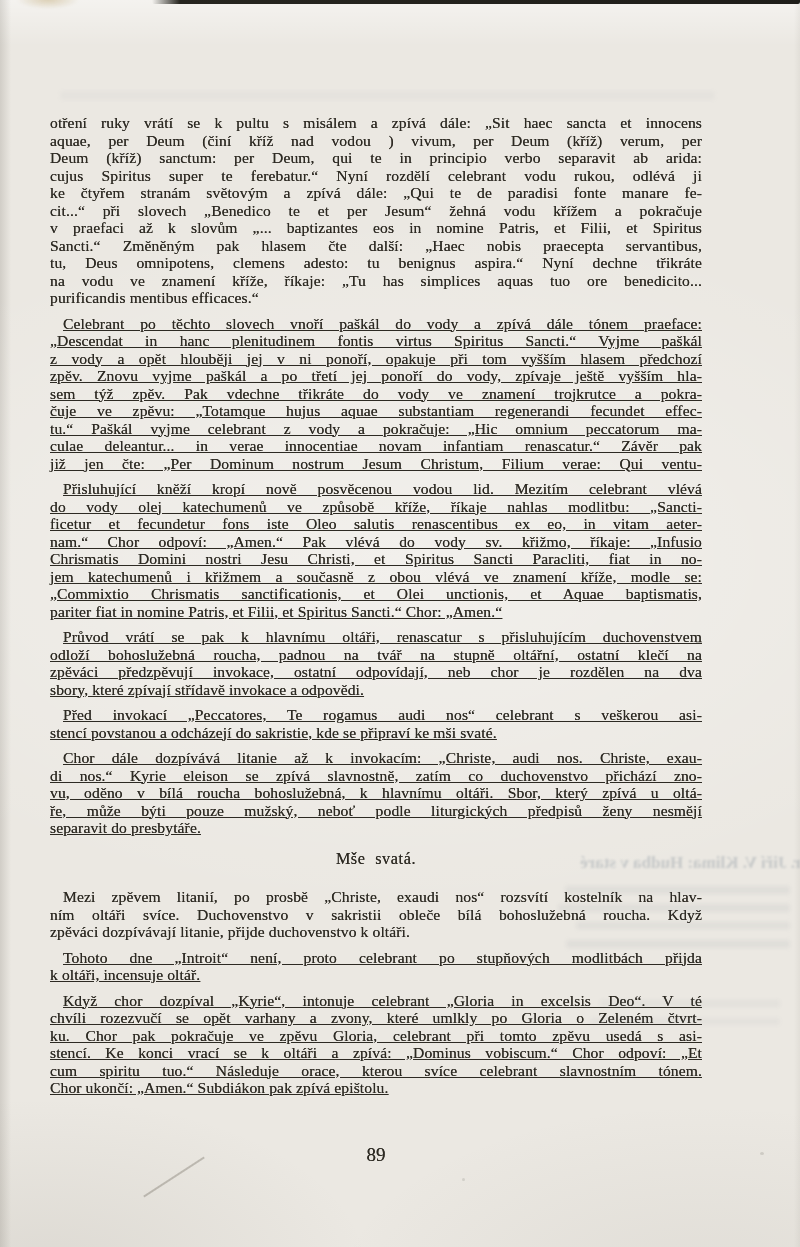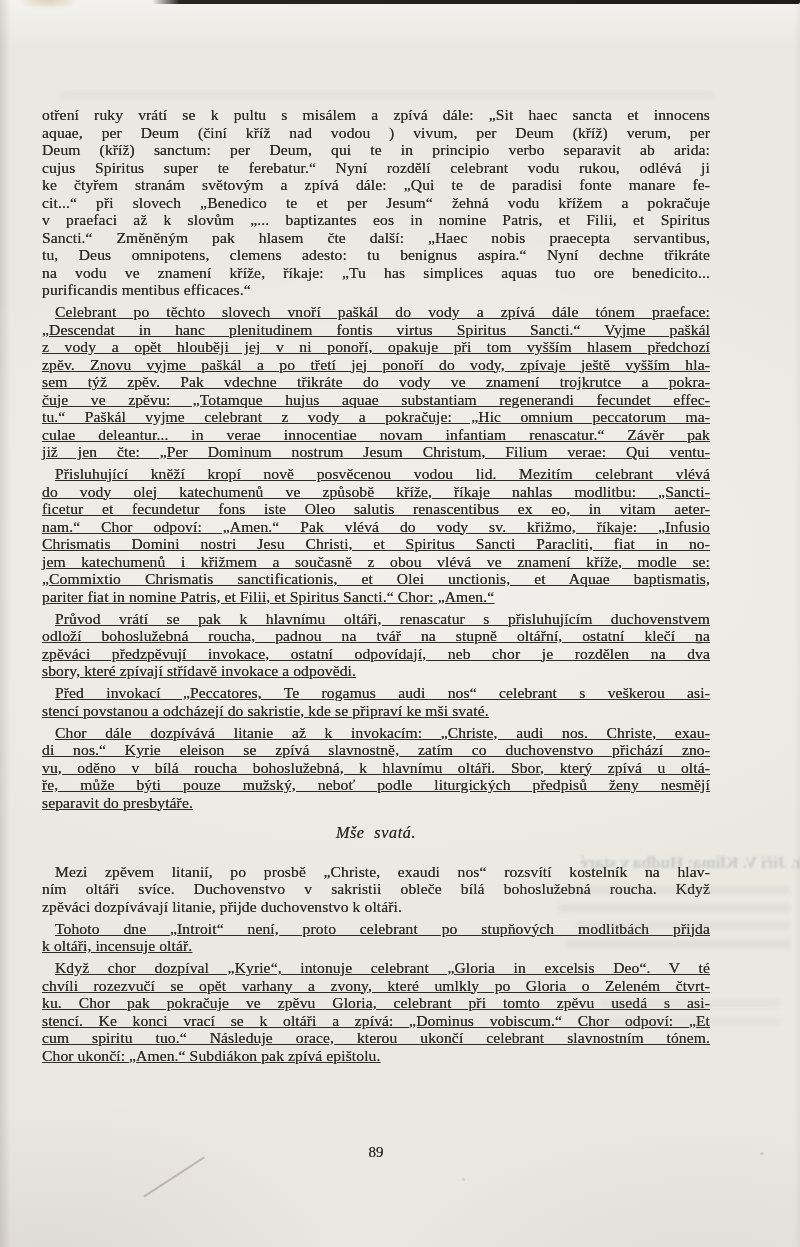--- a/index.html
+++ b/index.html
@@ -28,38 +28,38 @@
     position:absolute;top:-3px;left:16px;width:64px;height:12px;
     background:radial-gradient(ellipse at 50% 20%, rgba(178,148,82,.38), transparent 70%);
     filter:blur(1px);
   }
   .text-column{
     position:absolute;left:42px;top:106px;width:668px;
     font-size:15.6px;line-height:17.5px;
     text-shadow:0 0 .35px rgba(43,40,33,.85);
     letter-spacing:.1px;
   }
-  .para{margin:0;}
+  .para{margin:8px;}
   .para + .para{margin-top:4.5px;text-decoration:underline;}
   .line{
     text-align:justify;text-align-last:justify;
     -moz-text-align-last:justify;
     height:17.5px;overflow:visible;
   }
   .line.last{text-align-last:left;-moz-text-align-last:left;}
   .para.indent .line:first-child{text-indent:13px;}
   .heading{
-    text-align:center;font-style:italic;
+    text-align:center;
     font-size:16.2px;line-height:17.5px;
     margin:14px 0 20px 0;
     word-spacing:5px;letter-spacing:.6px;
   }
   .page-number{
     position:absolute;top:1144px;left:42px;width:668px;
-    text-align:center;font-size:15px;
+    text-align:center;font-size:19px;
     text-shadow:0 0 .35px rgba(43,40,33,.85);
   }
   .ghost-title{
     position:absolute;top:853px;left:540px;width:310px;height:22px;
     transform:scaleX(-1);
     font-weight:bold;font-size:17px;line-height:20px;
     color:#6f7e8c;opacity:.30;filter:blur(1.3px);
     white-space:nowrap;
   }
   .smudge{position:absolute;background:rgba(128,138,146,.10);filter:blur(2.2px);border-radius:3px;}
@@ -148,21 +148,21 @@
       </div>
       <div class="para indent">
         <div class="line">Tohoto dne „Introit“ není, proto celebrant po stupňových modlitbách přijda</div>
         <div class="line last">k oltáři, incensuje oltář.</div>
       </div>
       <div class="para indent">
         <div class="line">Když chor dozpíval „Kyrie“, intonuje celebrant „Gloria in excelsis Deo“. V té</div>
         <div class="line">chvíli rozezvučí se opět varhany a zvony, které umlkly po Gloria o Zeleném čtvrt-</div>
         <div class="line">ku. Chor pak pokračuje ve zpěvu Gloria, celebrant při tomto zpěvu usedá s asi-</div>
         <div class="line">stencí. Ke konci vrací se k oltáři a zpívá: „Dominus vobiscum.“ Chor odpoví: „Et</div>
-        <div class="line">cum spiritu tuo.“ Následuje orace, kterou ukončí celebrant slavnostním tónem.</div>
+        <div class="line">cum spiritu tuo.“ Následuje orace, kterou svíce celebrant slavnostním tónem.</div>
         <div class="line last">Chor ukončí: „Amen.“ Subdiákon pak zpívá epištolu.</div>
       </div>
     </div>
 
   <div class="ghost-title">Doc. Dr. Jiří V. Klima: Hudba v staré</div>
   <div class="smudge sm1"></div>
   <div class="smudge sm2"></div>
   <div class="smudge sm3"></div>
   <div class="smudge sm4"></div>
   <div class="smudge sm5"></div>

